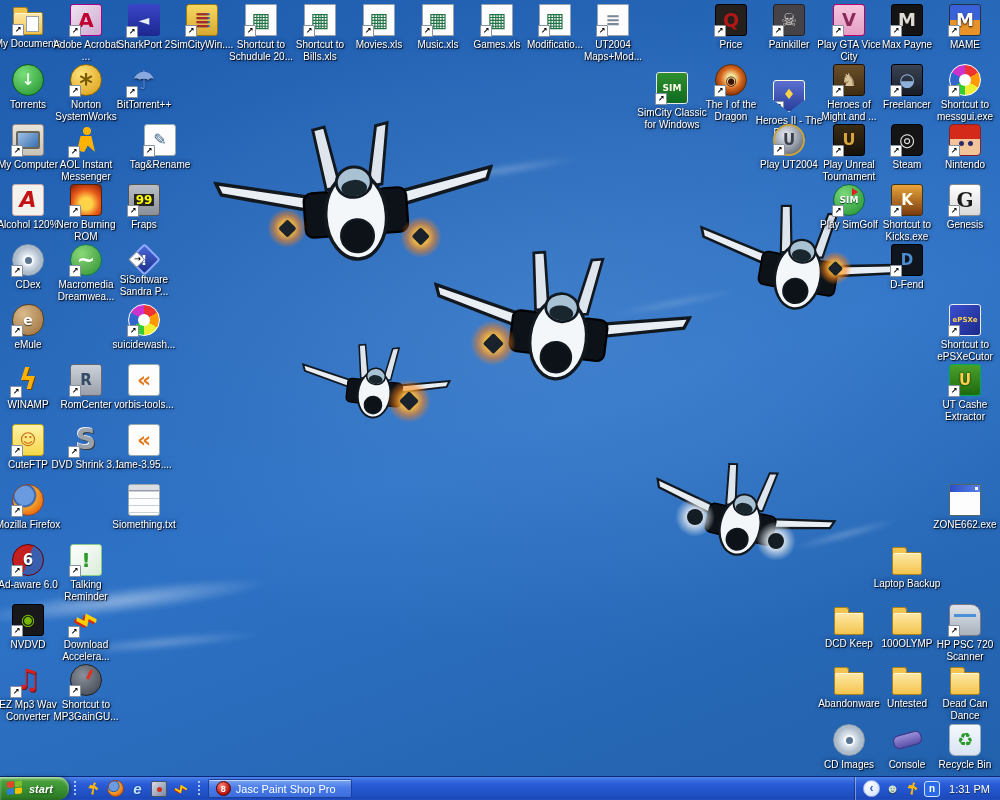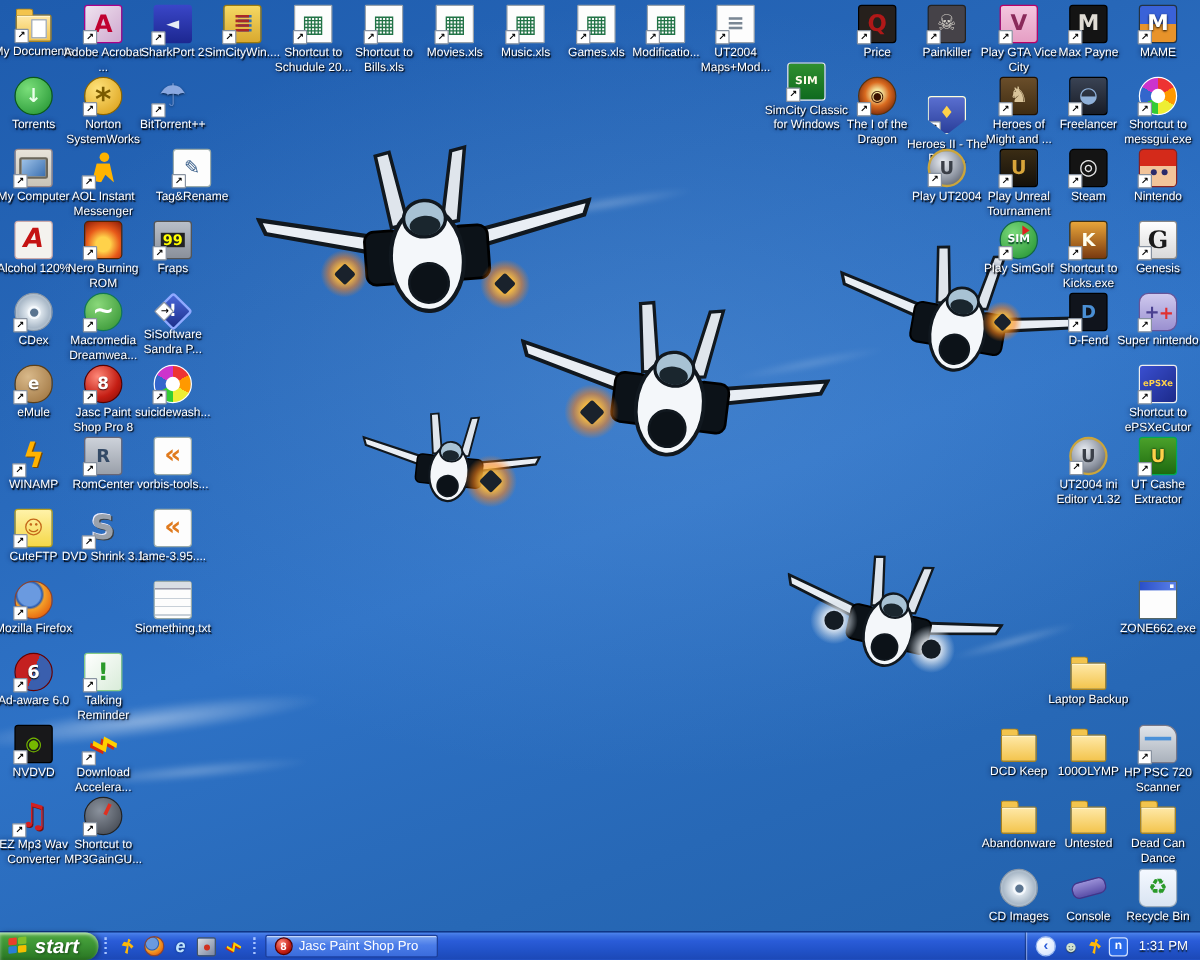--- a/index.html
+++ b/index.html
@@ -178,21 +178,21 @@
   .k-recycle{background:linear-gradient(180deg,#f4f8ff,#d9e4f2);border:1px solid #9ab;border-radius:3px 3px 6px 6px;}
   .k-recycle::before{content:"♻";color:#2a9a2a;}
 
   
   .taskbar{position:absolute;left:0;bottom:0;width:1000px;height:24px;display:flex;align-items:stretch;
       background:linear-gradient(180deg,#4f86ee 0,#3a6fe0 3px,#2a5cd8 7px,#2152c8 15px,#1c49b8 22px,#2a5cd8 24px);
       border-top:1px solid #0a2a7a;box-sizing:border-box;z-index:10;}
   .start{display:flex;align-items:center;gap:5px;height:100%;padding:0 16px 0 7px;cursor:pointer;
       background:linear-gradient(180deg,#7ecb6f 0,#4aa33c 12%,#3c9434 45%,#2e7d27 85%,#256b1f 100%);
       border-radius:0 11px 11px 0;box-shadow:inset 0 2px 3px rgba(255,255,255,.45),2px 0 4px rgba(0,0,0,.35);
-      color:#fff;font-style:italic;font-weight:bold;font-size:17px;text-shadow:1px 1px 2px #1c4d18;}
+      color:#fff;font-style:italic;font-weight:bold;font-size:11px;text-shadow:1px 1px 2px #1c4d18;}
   .flag{width:17px;height:15px;display:grid;grid-template-columns:7px 7px;grid-template-rows:6px 6px;gap:1px;
       transform:skewY(-6deg);}
   .flag span{border-radius:1px;}
   .flag .f1{background:#e8402a}.flag .f2{background:#7fbf2a}.flag .f3{background:#2a7fd4}.flag .f4{background:#f4bf00}
   .hd{width:2px;height:15px;margin:auto 5px;
       background:repeating-linear-gradient(180deg,#a8c4ff 0 2px,transparent 2px 4px);}
   .ql{display:flex;align-items:center;gap:5px;padding:0 4px;}
   .qi{width:17px;height:17px;display:flex;align-items:center;justify-content:center;position:relative;cursor:pointer;}
   .q-aim::before,.t-aimrun::before{content:"";width:11px;height:13px;background:#ffb808;
       clip-path:polygon(55% 0,75% 12%,62% 26%,95% 50%,78% 66%,58% 44%,50% 100%,30% 92%,44% 52%,5% 46%,22% 22%,48% 26%);}
@@ -414,21 +414,21 @@
           <span class="arrow"></span>
         </div>
         <div class="lb">Norton SystemWorks</div>
       </div>
       <div class="di" style="left: 109px; top: 64px;">
         <div class="ic k-umbrella">
           <span class="arrow"></span>
         </div>
         <div class="lb">BitTorrent++</div>
       </div>
-      <div class="di" style="left: 637px; top: 52px;">
+      <div class="di" style="left: 637px; top: 72px;">
         <div class="ic k-simcity">
           <span class="arrow"></span>
         </div>
         <div class="lb">SimCity Classic for Windows</div>
       </div>
       <div class="di" style="left: 696px; top: 64px;">
         <div class="ic k-dragoneye">
           <span class="arrow"></span>
         </div>
         <div class="lb">The I of the Dragon</div>
@@ -550,37 +550,25 @@
           <span class="arrow"></span>
         </div>
         <div class="lb">SiSoftware Sandra P...</div>
       </div>
       <div class="di" style="left: 872px; top: 244px;">
         <div class="ic k-dfend">
           <span class="arrow"></span>
         </div>
         <div class="lb">D-Fend</div>
       </div>
-      <div class="di" style="left: 930px; top: 244px;">
-        <div class="ic k-snes">
-          <span class="arrow"></span>
-        </div>
-        <div class="lb">Super nintendo</div>
-      </div>
       <div class="di" style="left: -7px; top: 304px;">
         <div class="ic k-emule">
           <span class="arrow"></span>
         </div>
         <div class="lb">eMule</div>
-      </div>
-      <div class="di" style="left: 51px; top: 304px;">
-        <div class="ic k-psp">
-          <span class="arrow"></span>
-        </div>
-        <div class="lb">Jasc Paint Shop Pro 8</div>
       </div>
       <div class="di" style="left: 109px; top: 304px;">
         <div class="ic k-wheel">
           <span class="arrow"></span>
         </div>
         <div class="lb">suicidewash...</div>
       </div>
       <div class="di" style="left: 930px; top: 304px;">
         <div class="ic k-epsxe">
           <span class="arrow"></span>
@@ -595,26 +583,20 @@
       </div>
       <div class="di" style="left: 51px; top: 364px;">
         <div class="ic k-romcenter">
           <span class="arrow"></span>
         </div>
         <div class="lb">RomCenter</div>
       </div>
       <div class="di" style="left: 109px; top: 364px;">
         <div class="ic k-ziparrows"></div>
         <div class="lb">vorbis-tools...</div>
-      </div>
-      <div class="di" style="left: 872px; top: 364px;">
-        <div class="ic k-uorb">
-          <span class="arrow"></span>
-        </div>
-        <div class="lb">UT2004 ini Editor v1.32</div>
       </div>
       <div class="di" style="left: 930px; top: 364px;">
         <div class="ic k-utgreen">
           <span class="arrow"></span>
         </div>
         <div class="lb">UT Cashe Extractor</div>
       </div>
       <div class="di" style="left: -7px; top: 424px;">
         <div class="ic k-cuteftp">
           <span class="arrow"></span>

